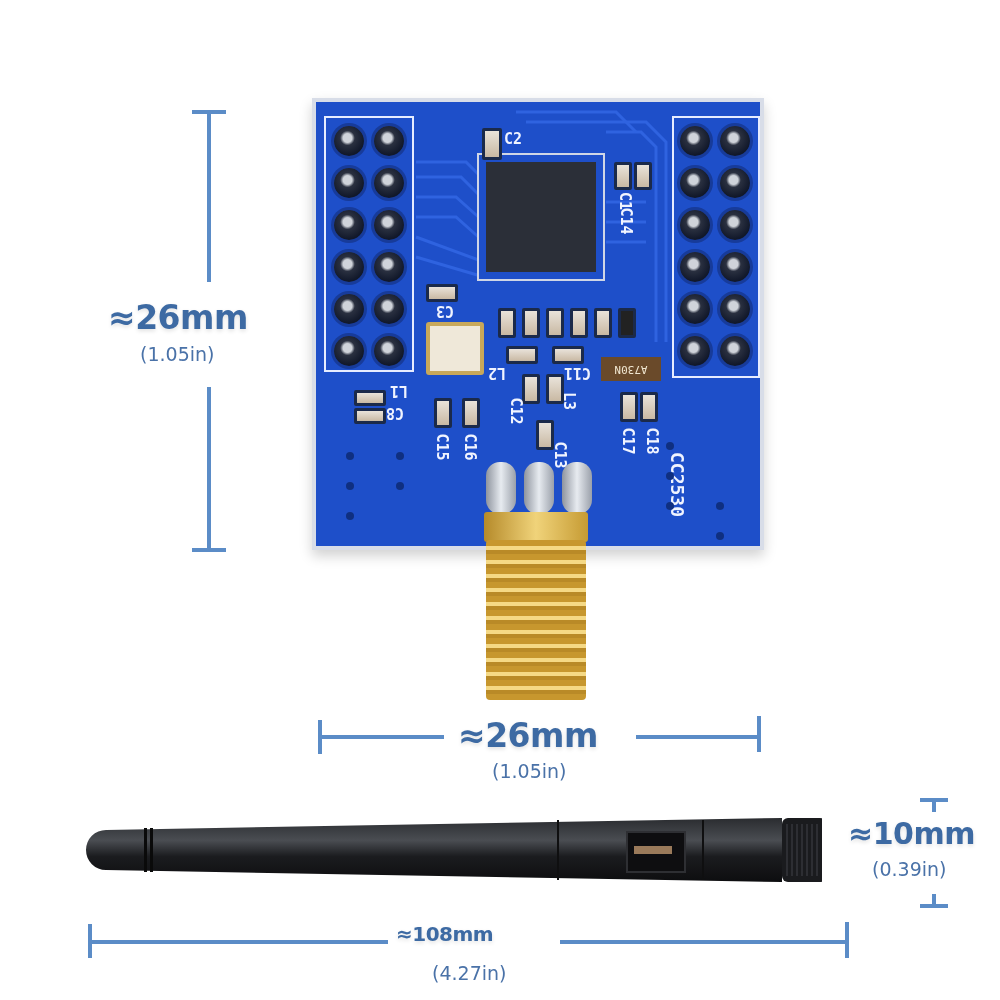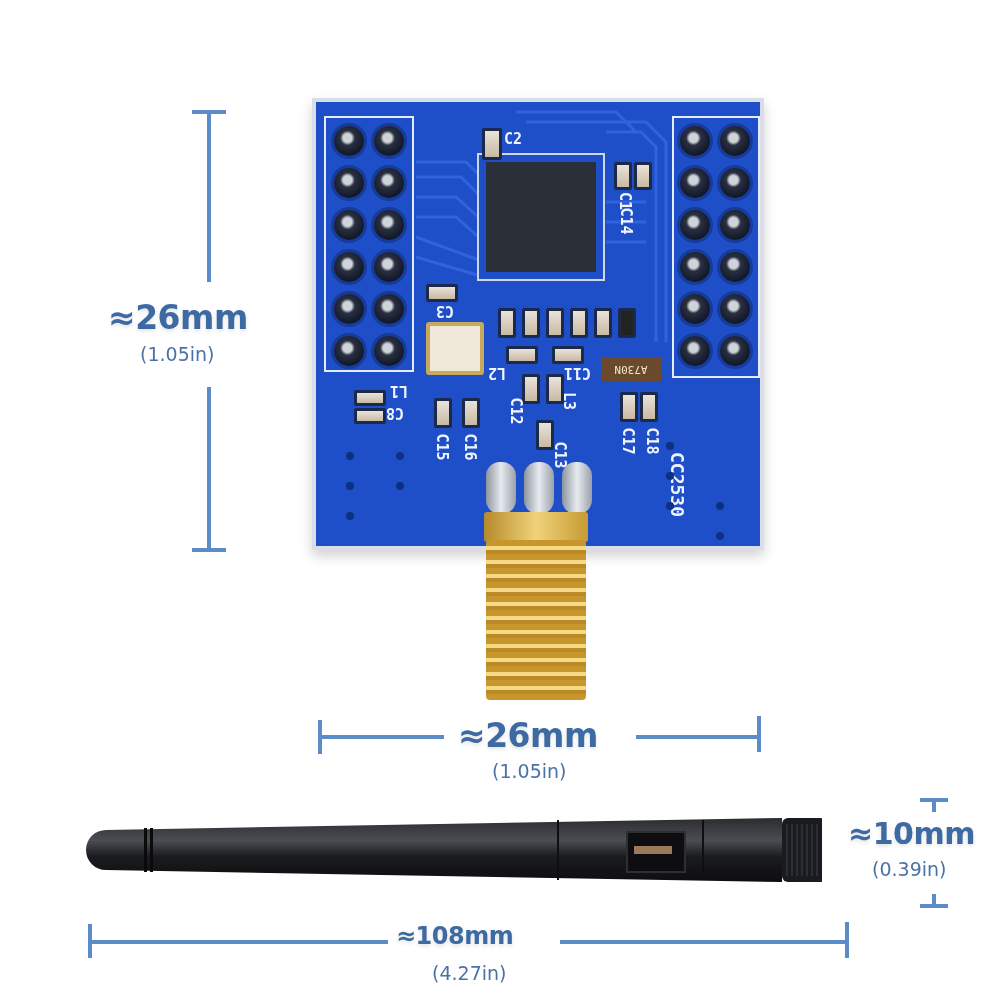--- a/index.html
+++ b/index.html
@@ -185,16 +185,16 @@
 
 <div class="dline" style="left:920px;top:798px;width:28px;height:4px;"></div>
 <div class="dline" style="left:932px;top:798px;width:4px;height:14px;"></div>
 <div class="dim-main" style="left:848px;top:816px;font-size:30px;">≈10mm</div>
 <div class="dim-sub" style="left:872px;top:858px;">(0.39in)</div>
 <div class="dline" style="left:932px;top:894px;width:4px;height:12px;"></div>
 <div class="dline" style="left:920px;top:904px;width:28px;height:4px;"></div>
 
 <div class="dline" style="left:88px;top:924px;width:4px;height:34px;"></div>
 <div class="dline" style="left:88px;top:940px;width:300px;height:4px;"></div>
-<div class="dim-main" style="left:396px;top:922px;font-size:24px;">≈108mm</div>
+<div class="dim-main" style="left:396px;top:922px;font-size:20px;">≈108mm</div>
 <div class="dim-sub" style="left:432px;top:962px;">(4.27in)</div>
 <div class="dline" style="left:560px;top:940px;width:288px;height:4px;"></div>
 <div class="dline" style="left:845px;top:922px;width:4px;height:36px;"></div>
 
 </body></html>

